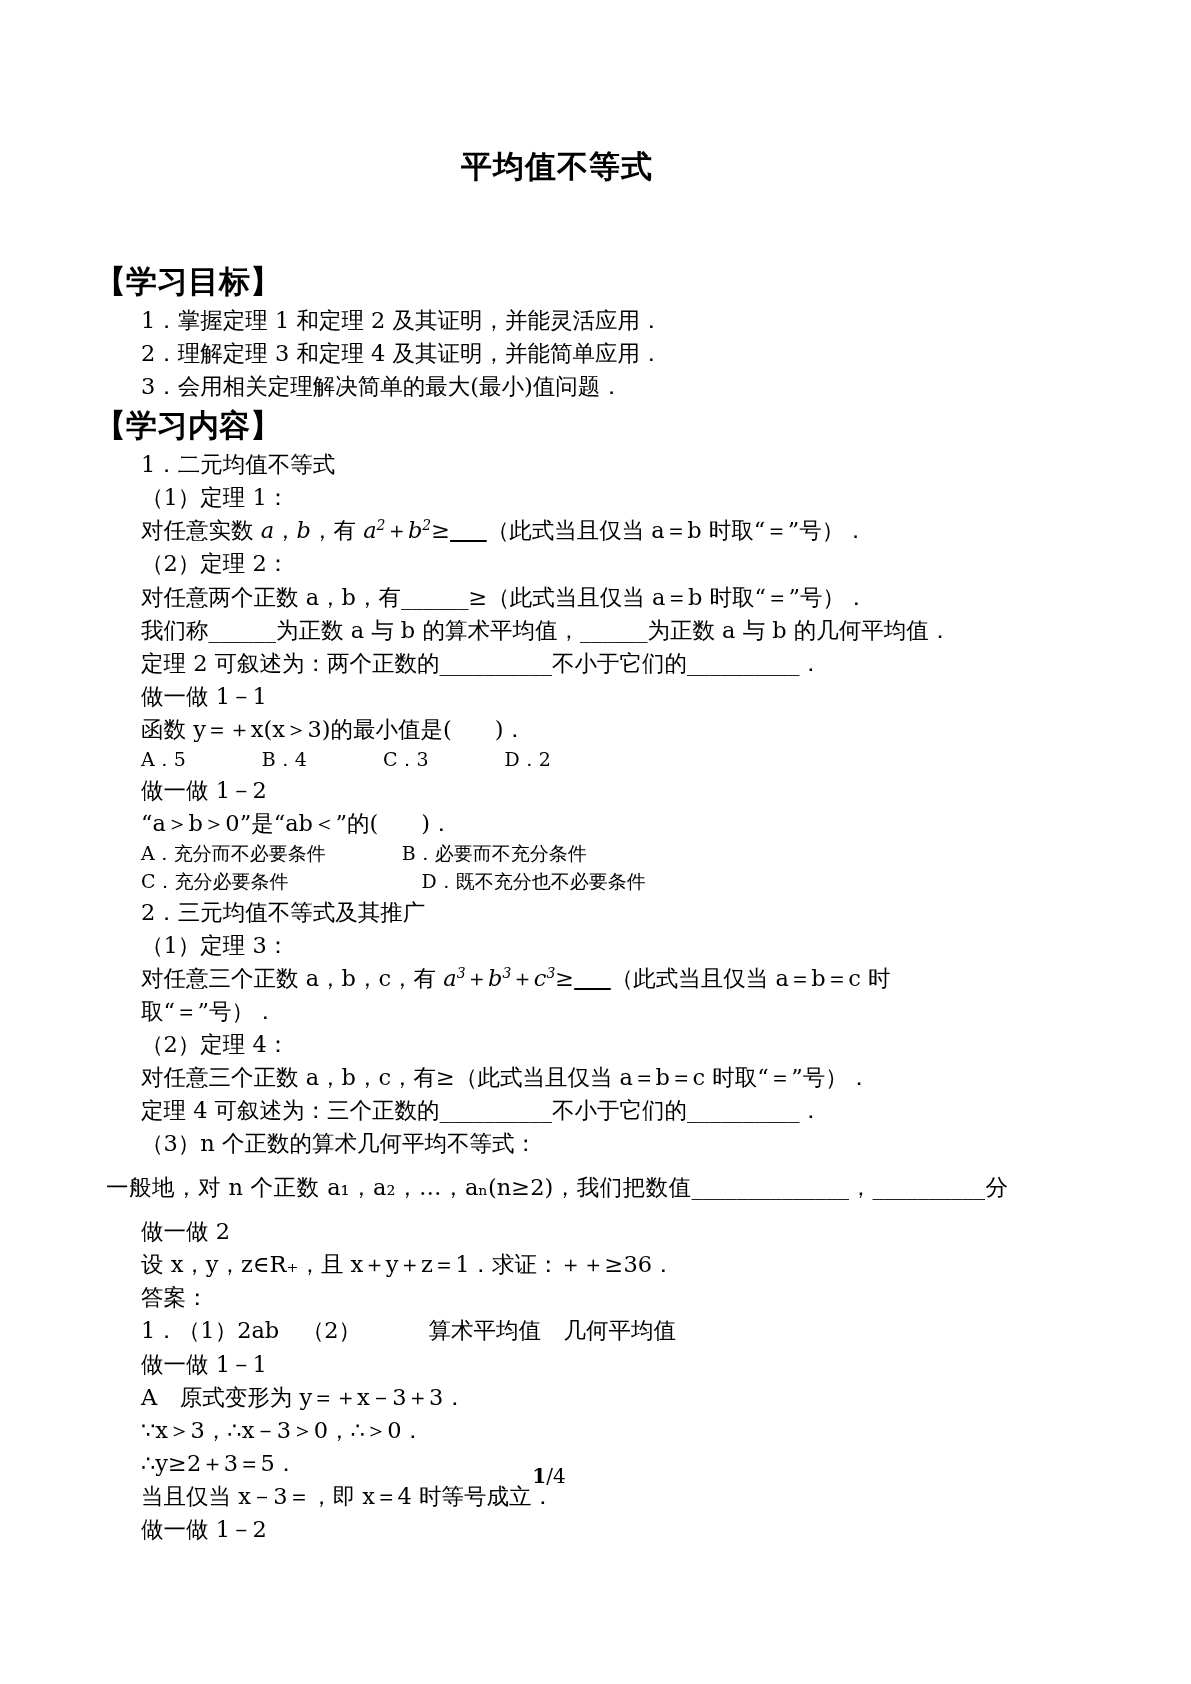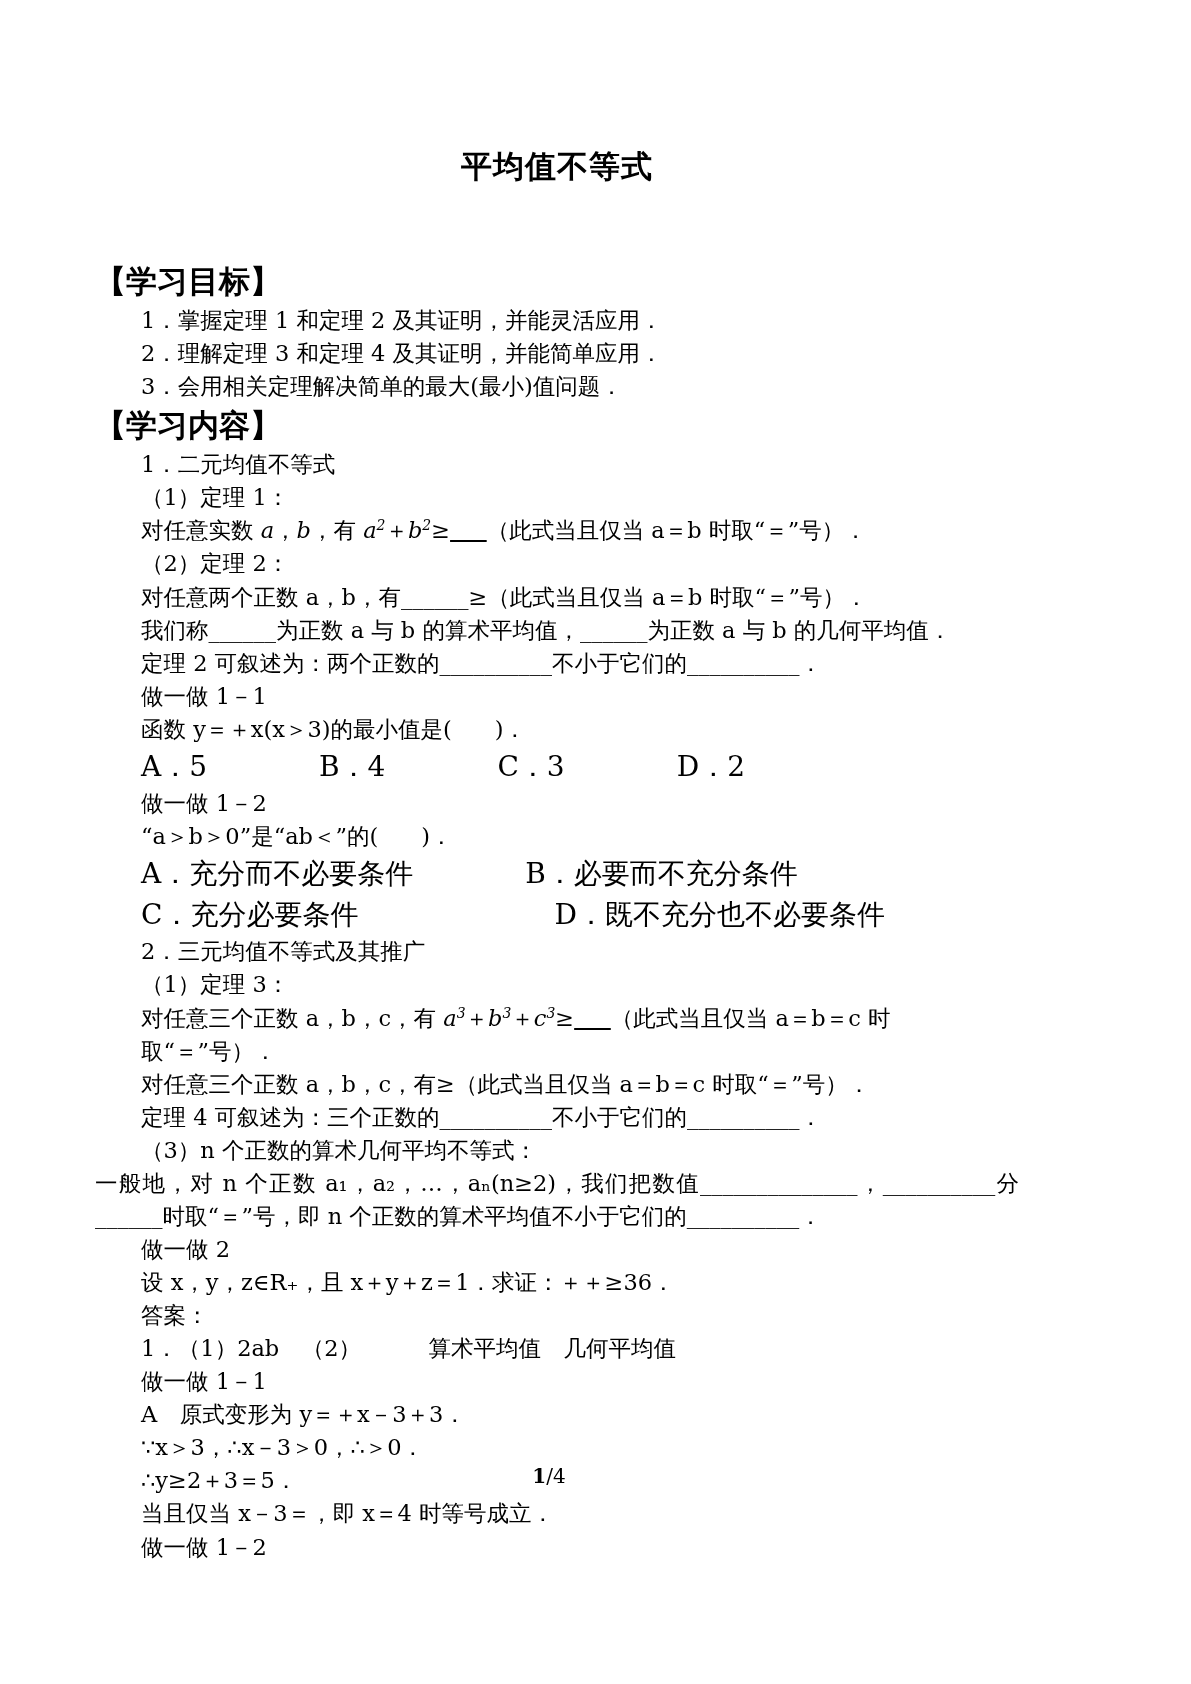--- a/index.html
+++ b/index.html
@@ -52,21 +52,21 @@
   }
   .ind1 { padding-left: 46px; }   
   .ind2 { padding-left: 46px; }   
   .ind0 { padding-left: 0px; }
   .just {
     text-align: justify;
     text-align-last: justify;
     padding-left: 0;
     font-size: 22.5px;
     line-height: 1.47;
-    margin: 0;
+    margin: 11px;
     white-space: pre-wrap;
   }
   .just-last {
     text-align: justify;
     text-align-last: left;
   }
   .mi { font-style: italic; }
   sub, sup {
     font-size: 62%;
     font-style: italic;
@@ -76,21 +76,21 @@
   .page-num {
     position: absolute;
     left: 0;
     right: 16px;
     bottom: 196px;
     text-align: center;
     font-size: 20px;
   }
   .page-num b { font-weight: bold; }
   .opt-row {
-    font-size: 28px;
+    font-size: 19px;
     line-height: 1.47;
     padding-left: 46px;
     margin: 0;
     white-space: pre;
   }
 </style>
 </head>
 <body>
 
 <div class="page">
@@ -122,26 +122,26 @@
 
     <div class="line ind2">做一做 1－2</div>
     <div class="line ind2">“a＞b＞0”是“ab＜”的(      )．</div>
     <div class="opt-row"><span>A．充分而不必要条件</span>　　　　<span>B．必要而不充分条件</span></div>
     <div class="opt-row"><span>C．充分必要条件</span>　　　　　　　<span>D．既不充分也不必要条件</span></div>
 
     <div class="line ind1">2．三元均值不等式及其推广</div>
     <div class="line ind1">（1）定理 3：</div>
     <div class="line ind2"><span>对任意三个正数 a，b，c，有 </span><span class="mi">a</span><sup>3</sup>＋<span class="mi">b</span><sup>3</sup>＋<span class="mi">c</span><sup>3</sup>≥<span class="blank-s">&nbsp;&nbsp;&nbsp;&nbsp;</span><span>（此式当且仅当 a＝b＝c 时取“＝”号）．</span></div>
 
+    <div class="line ind1">（2）定理 4：</div>
     <div class="line ind2">对任意三个正数 a，b，c，有≥（此式当且仅当 a＝b＝c 时取“＝”号）．</div>
     <div class="line ind2">定理 4 可叙述为：三个正数的__________不小于它们的__________．</div>
     <div class="line ind1">（3）n 个正数的算术几何平均不等式：</div>
 
     <div class="just">一般地，对 n 个正数 a₁，a₂，…，aₙ(n≥2)，我们把数值______________，__________分</div>
-    <div class="just just-last">______时取“＝”号，即 n 个正数的算术平均值不小于它们的__________．</div>
 
     <div class="line ind2">做一做 2</div>
     <div class="line ind2">设 x，y，z∈R₊，且 x＋y＋z＝1．求证：＋＋≥36．</div>
   </div>
 
   <div class="answers-block">
     <div class="line ind2">答案：</div>
     <div class="line ind2">1．（1）2ab　（2）　　　算术平均值　几何平均值</div>
     <div class="line ind2">做一做 1－1</div>
     <div class="line ind2">A　原式变形为 y＝＋x－3＋3．</div>

